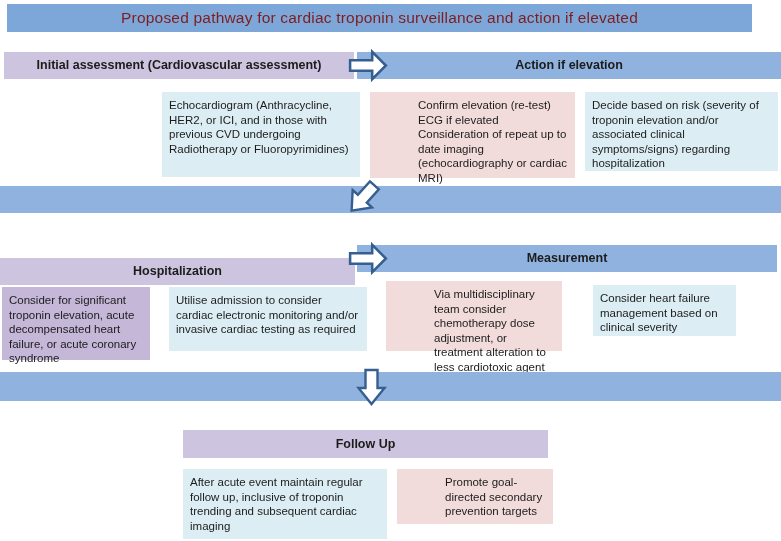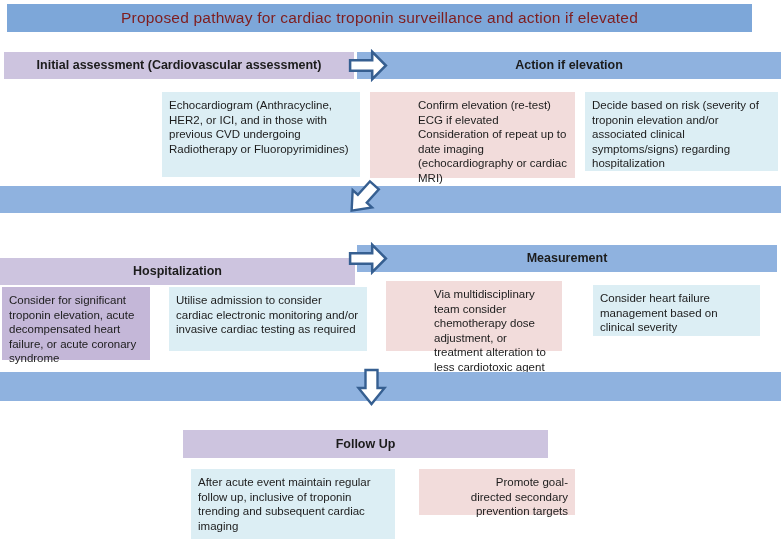--- a/index.html
+++ b/index.html
@@ -65,26 +65,26 @@
   <div class="hdr blue" style="left:357px;top:245px;width:420px;">Measurement</div>
   <div class="arrow" style="left:348px;top:241px;width:40px;height:35px;">
     <svg viewBox="0 0 38 32">
         <path d="M2 11 H23 V3 L36 16 L23 29 V21 H2 Z"></path>
       </svg>
   </div>
 
   <div class="box purple" style="left:2px;top:287px;width:148px;height:73px;">Consider for significant troponin elevation, acute decompensated heart failure, or acute coronary syndrome</div>
   <div class="box blue" style="left:169px;top:287px;width:198px;height:64px;">Utilise admission to consider cardiac electronic monitoring and/or invasive cardiac testing as required</div>
   <div class="box pink" style="left:386px;top:281px;width:176px;height:70px;">Via multidisciplinary team consider chemotherapy dose adjustment, or treatment alteration to less cardiotoxic agent</div>
-  <div class="box blue" style="left:593px;top:285px;width:167px;height:51px;">Consider heart failure management based on clinical severity</div>
+  <div class="box blue" style="left:593px;top:285px;width:143px;height:51px;">Consider heart failure management based on clinical severity</div>
 
   <div class="band" style="top:372px;height:29px;"></div>
   <div class="arrow" style="left:355px;top:368px;width:33px;height:38px;">
     <svg viewBox="0 0 32 38">
         <path d="M10 2 H22 V20 H29 L16 36 L3 20 H10 Z"></path>
       </svg>
   </div>
 
   <div class="hdr purple" style="left:183px;top:430px;width:365px;height:28px;line-height:28px;">Follow Up</div>
-  <div class="box blue" style="left:183px;top:469px;width:204px;height:70px;margin-left:8px;">After acute event maintain regular follow up, inclusive of troponin trending and subsequent cardiac imaging</div>
-  <div class="box pink" style="left:419px;top:469px;width:156px;height:46px;text-align:right;">Promote goal-directed secondary prevention targets</div>
+  <div class="box blue" style="left:183px;top:469px;width:204px;height:70px;">After acute event maintain regular follow up, inclusive of troponin trending and subsequent cardiac imaging</div>
+  <div class="box pink" style="left:397px;top:469px;width:156px;height:55px;">Promote goal-directed secondary prevention targets</div>
 
 </div>
 
 </body></html>

